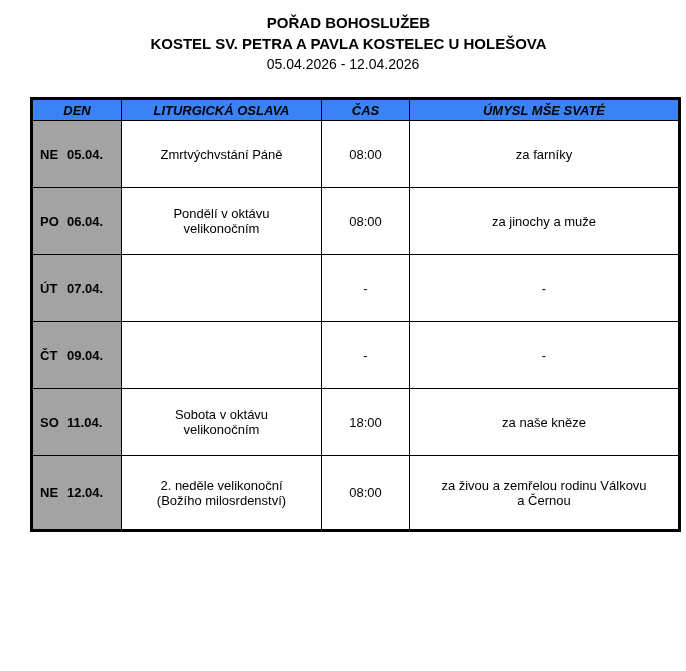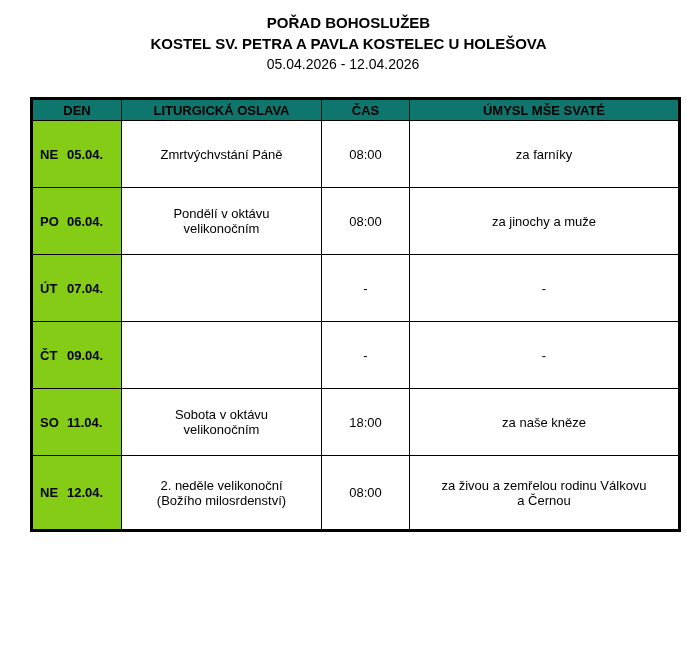--- a/index.html
+++ b/index.html
@@ -24,27 +24,28 @@
   .schedule th, .schedule td {
     border: 1px solid #000000;
     font-size: 13px;
     text-align: center;
     vertical-align: middle;
     padding: 2px 6px;
     overflow: hidden;
   }
   .schedule thead tr { height: 22px; }
   .schedule thead th {
-    background: #0f766e;
+    background: #3b82f6;
     font-weight: bold;
+    font-style: italic;
   }
   .schedule tbody tr { height: 67px; }
   .schedule tbody tr:last-child { height: 75px; }
   td.day-cell {
-    background: #84cc16;
+    background: #a3a3a3;
     font-weight: bold;
     text-align: left;
     padding-left: 7px;
   }
   td.day-cell .abbr { display: inline-block; width: 27px; }
   td.celebration-cell, td.intention-cell { white-space: pre-line; }
 </style>
 </head>
 <body>
 

